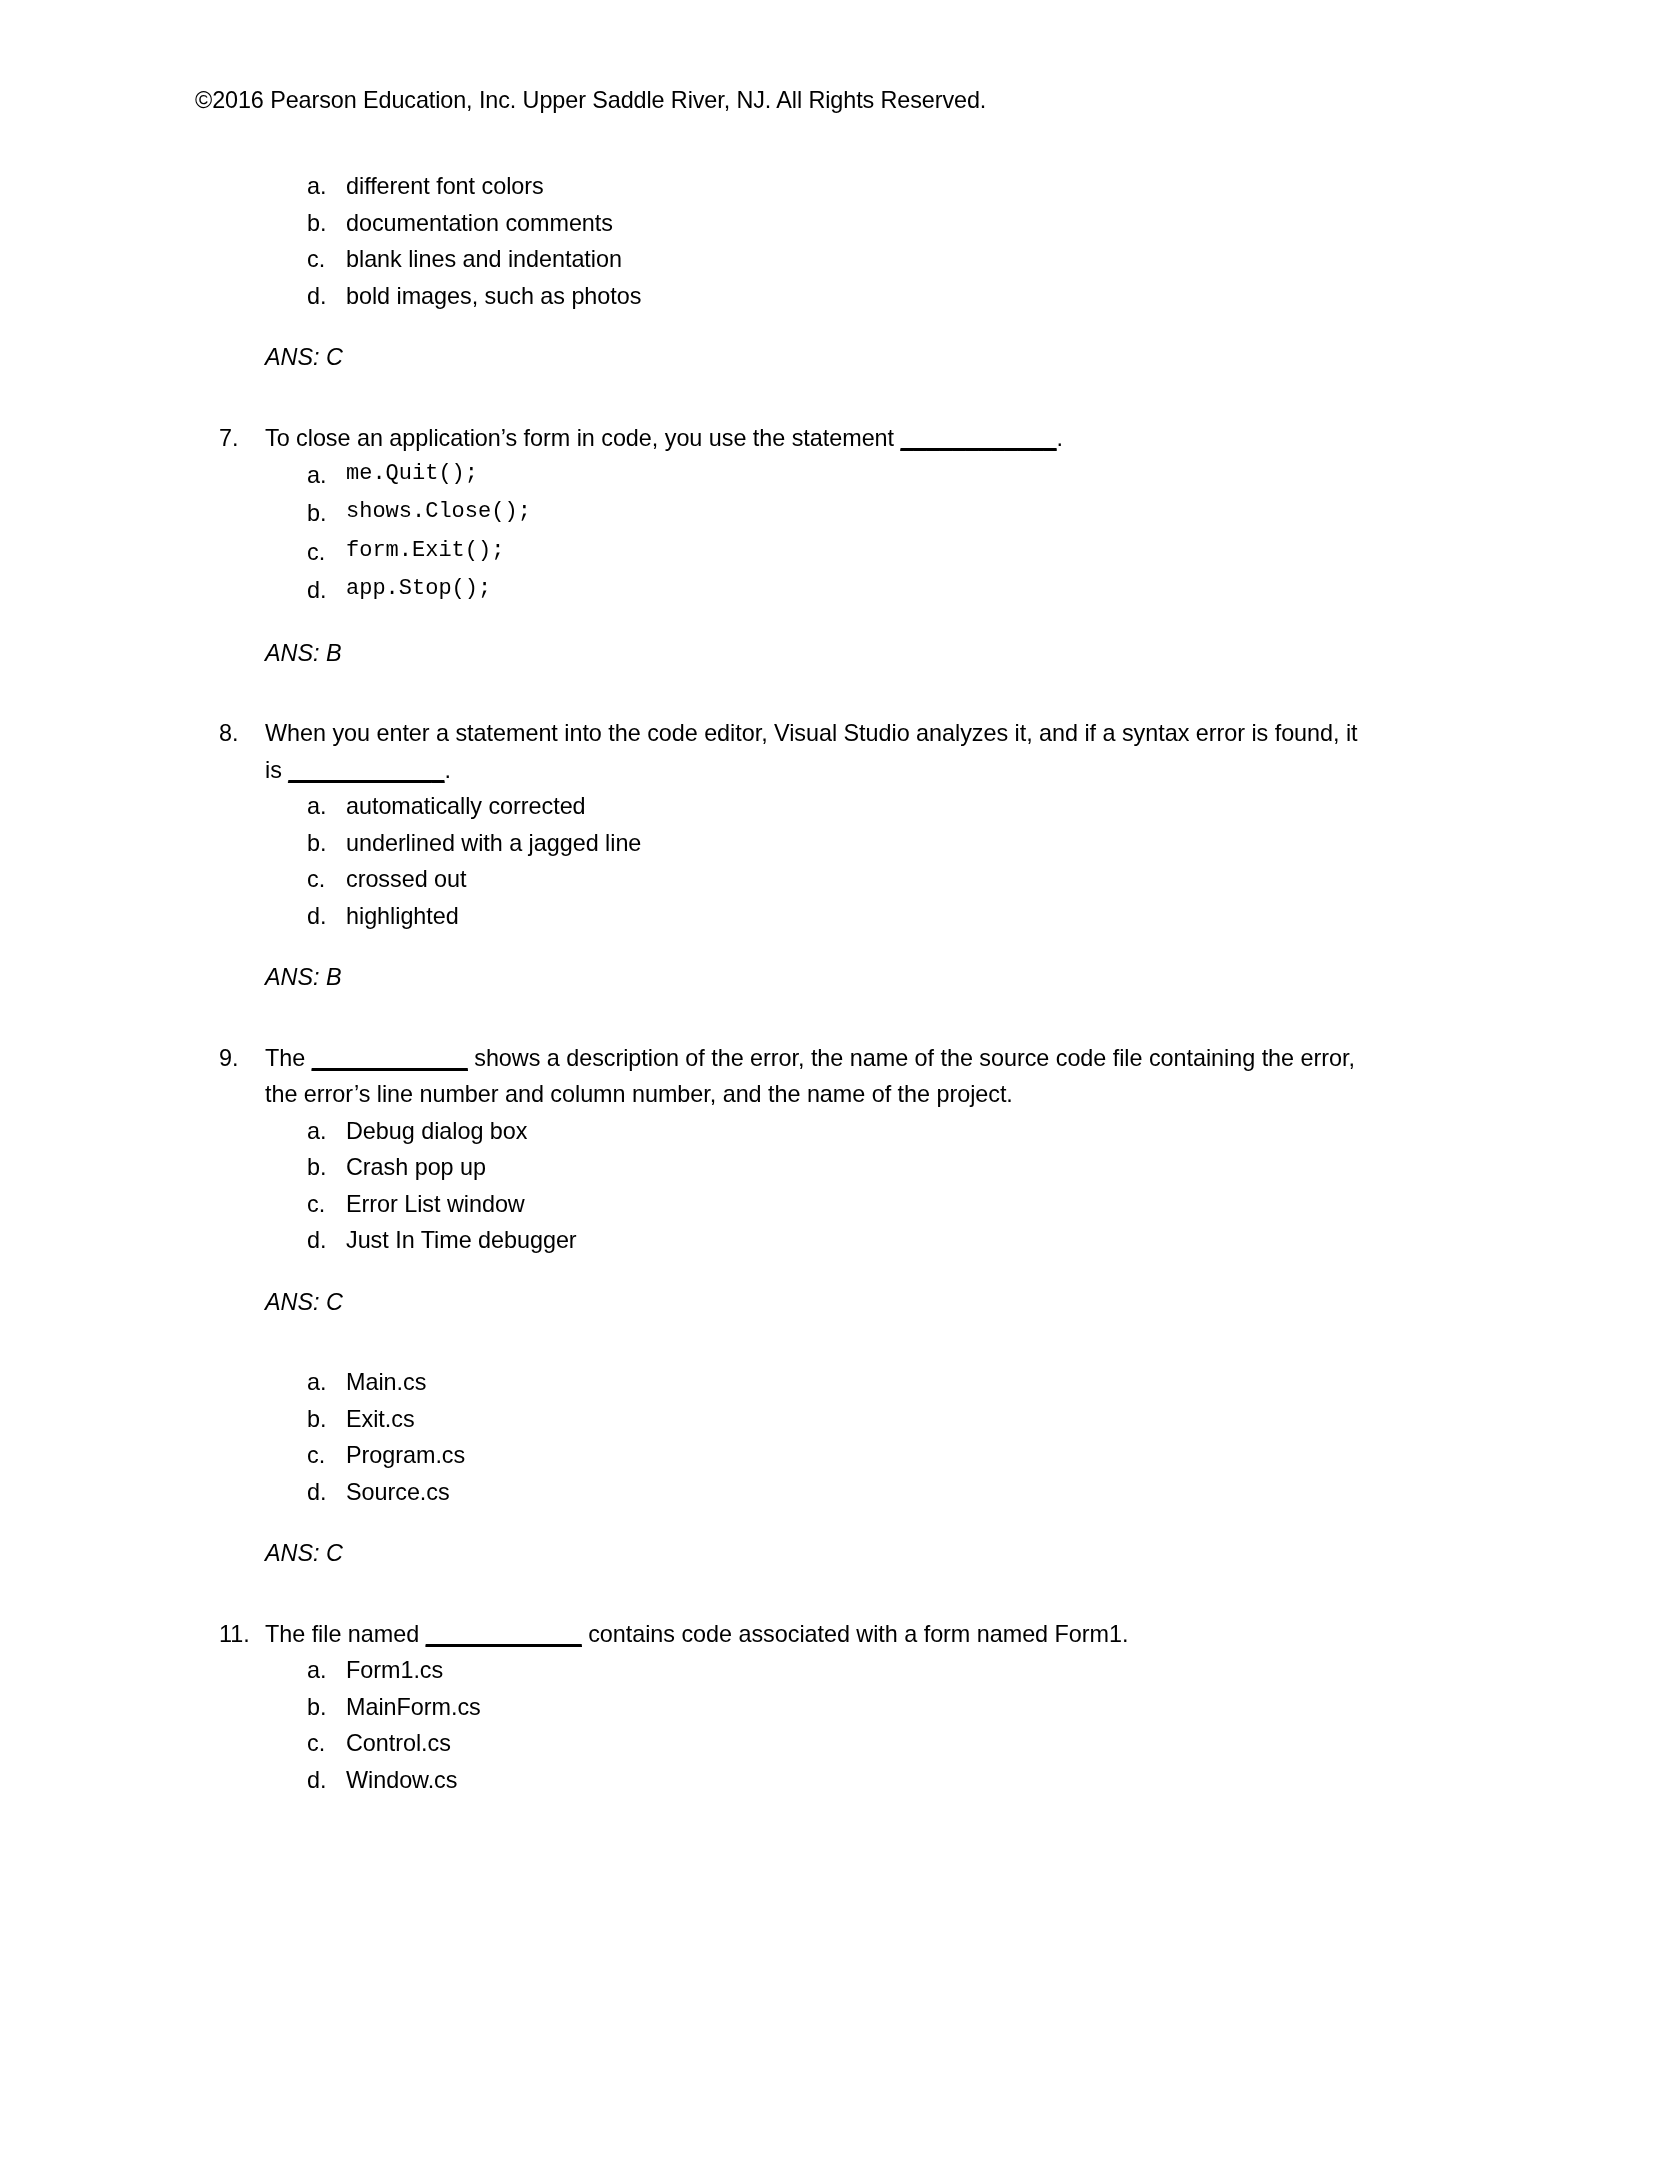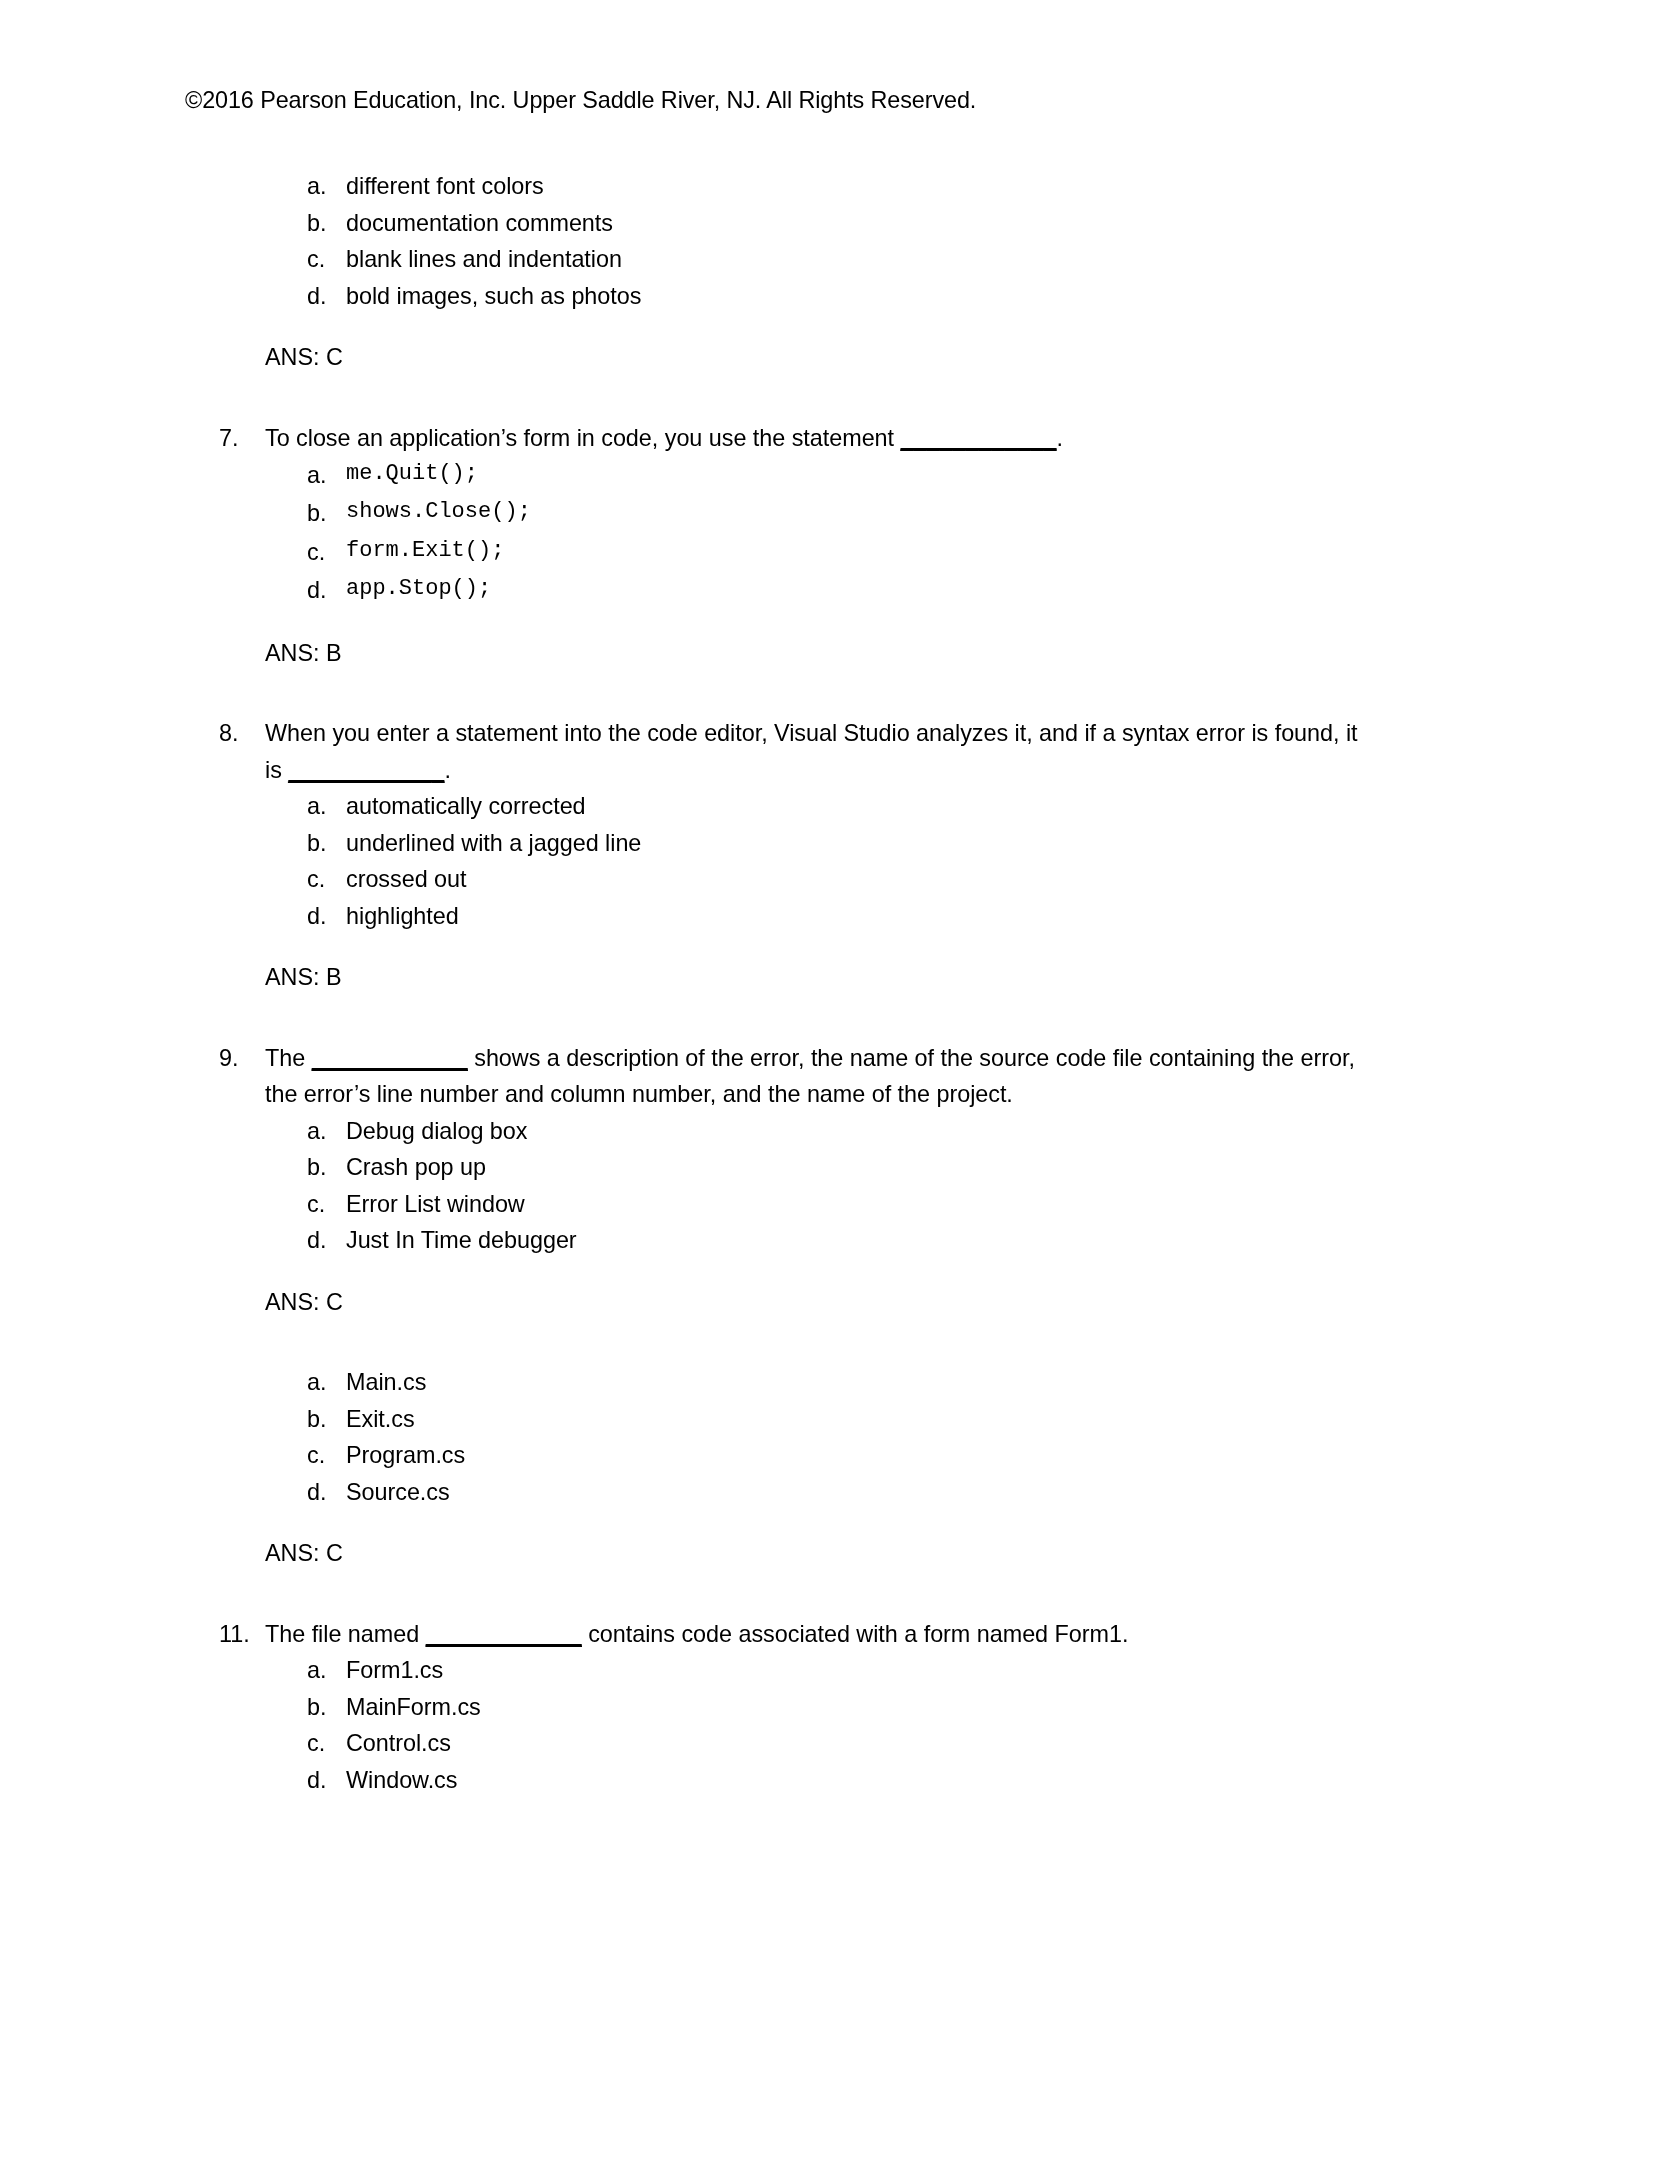--- a/index.html
+++ b/index.html
@@ -13,21 +13,21 @@
     height: 2183px;
     background: #ffffff;
     font-family: "Liberation Sans", sans-serif;
     color: #000000;
     box-sizing: border-box;
     padding: 0;
     overflow: hidden;
   }
   .header {
     position: absolute;
-    left: 185px;
+    left: 195px;
     top: 86px;
     font-size: 23.4px;
     line-height: 1.2;
     white-space: nowrap;
     letter-spacing: -0.1px;
   }
   .content {
     position: absolute;
     left: 0;
     top: 168px;
@@ -89,20 +89,21 @@
     width: 39px;
     flex: 0 0 39px;
   }
   .option .term-italic {
   }
   .answer {
     margin-left: 265px;
     font-size: 23.4px;
     line-height: 1.56;
     letter-spacing: -0.04px;
+    font-style: italic;
   }
   .gap-sm { height: 25px; }
   .gap-lg { height: 44px; }
 </style>
 </head>
 <body>
 
 <div class="page">
 
   <div class="header">©2016 Pearson Education, Inc. Upper Saddle River, NJ. All Rights Reserved.</div>

